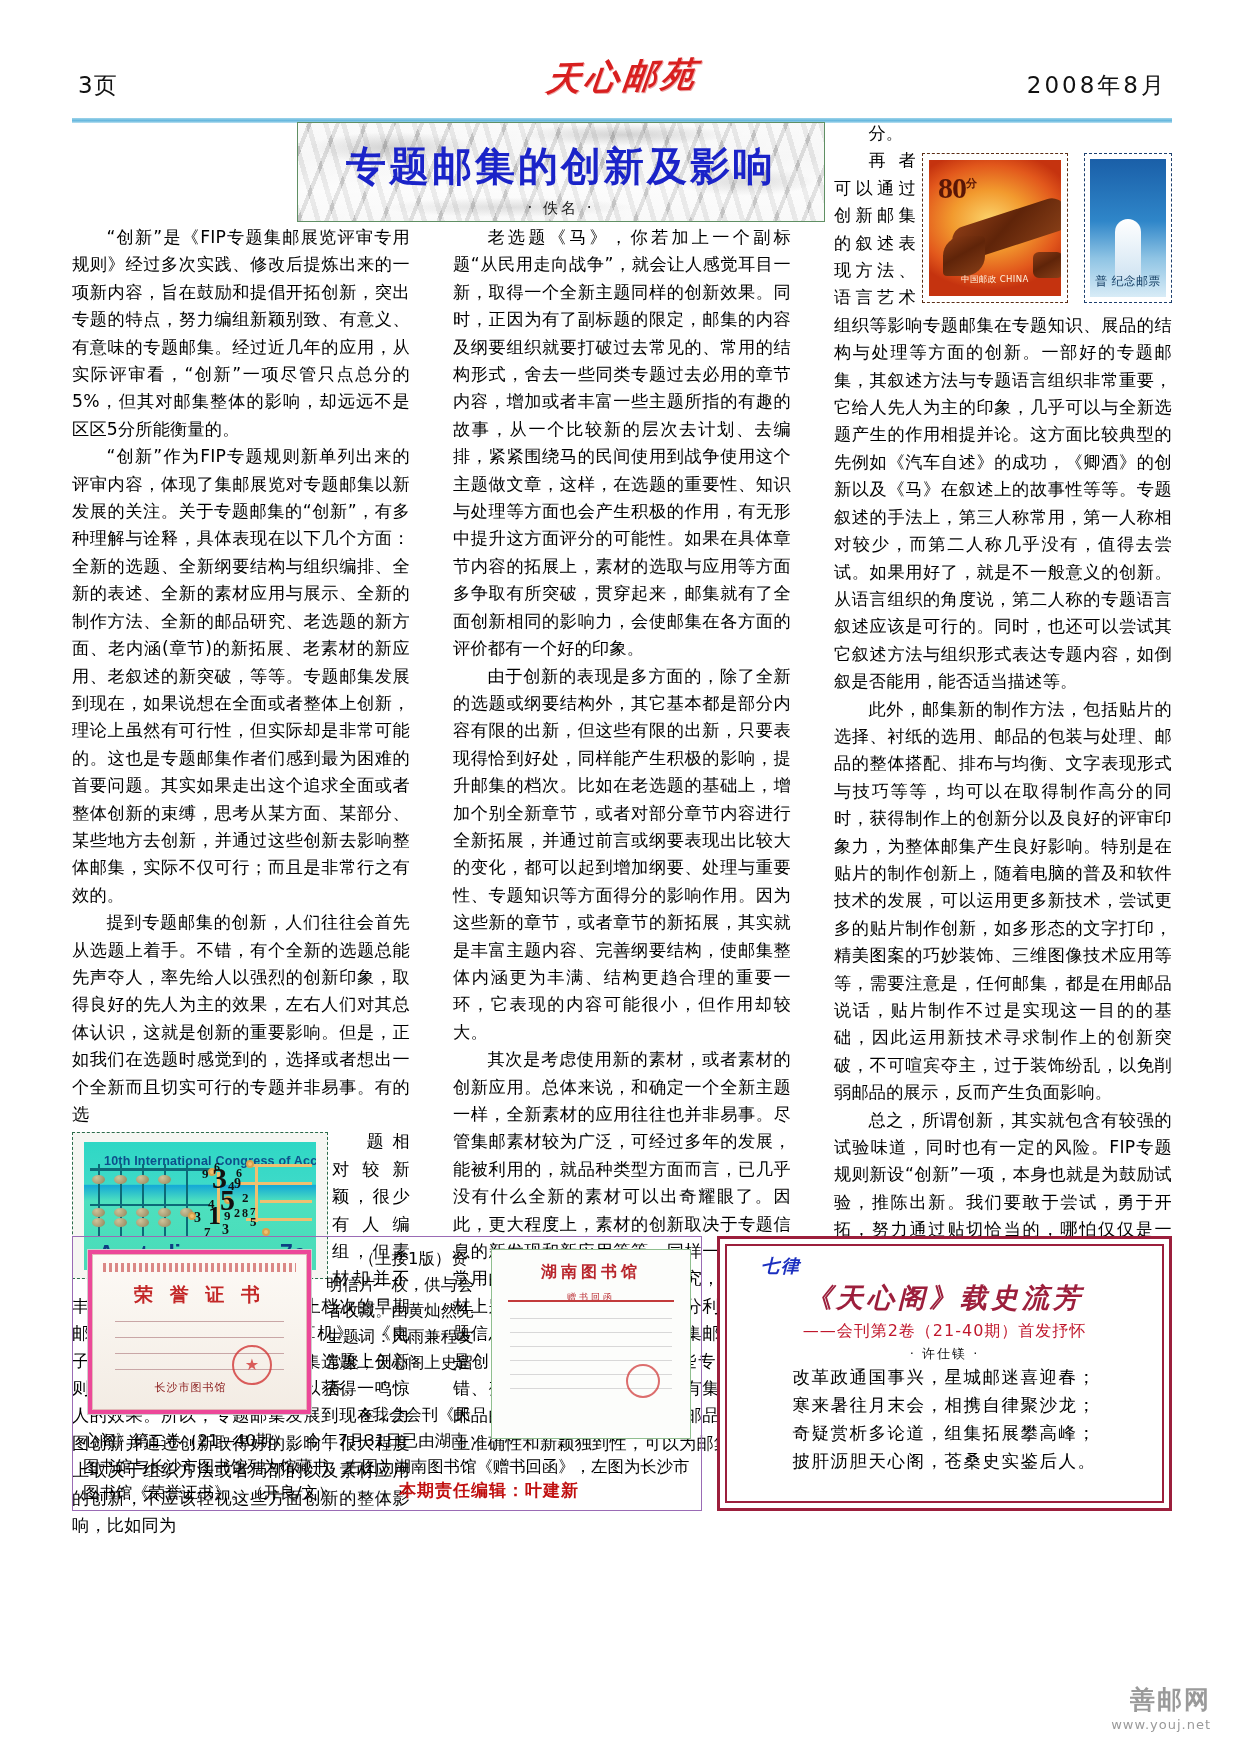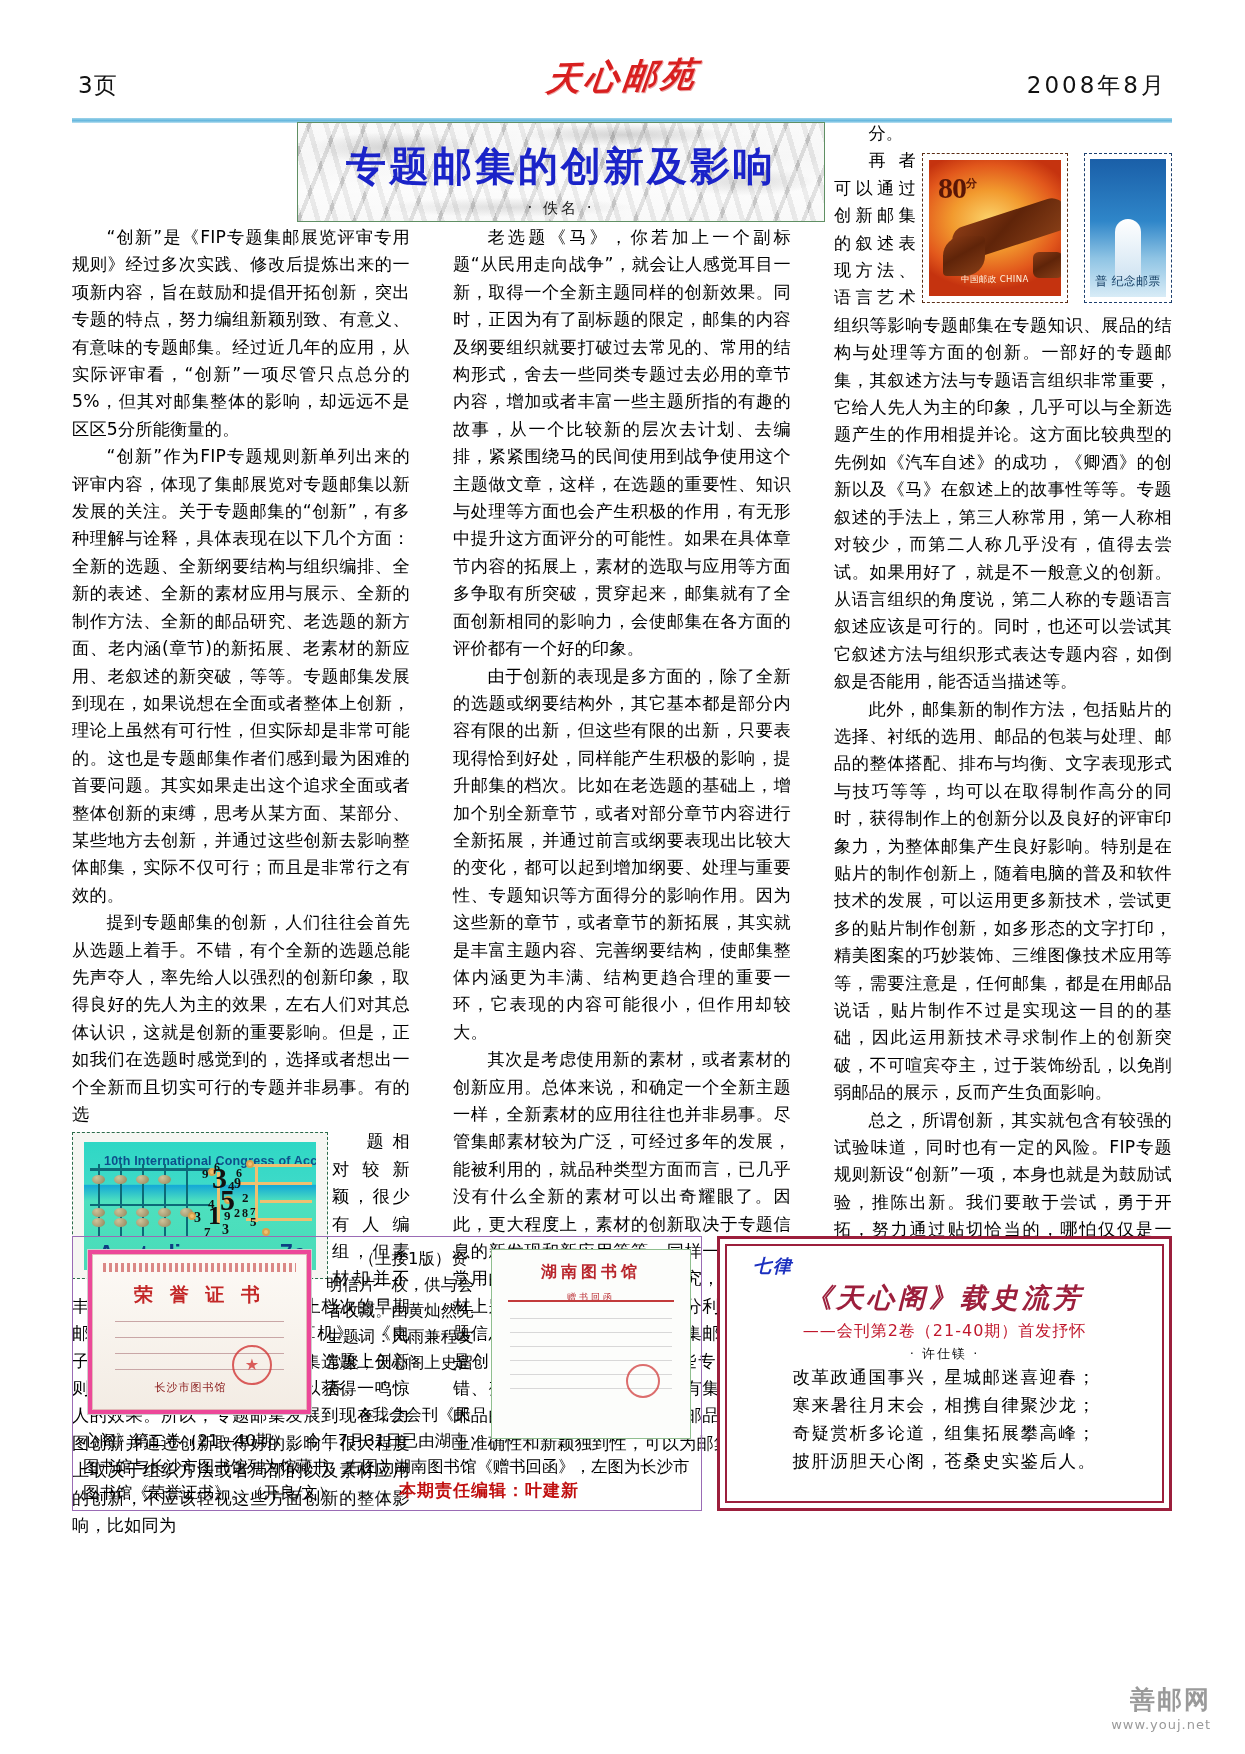--- a/index.html
+++ b/index.html
@@ -227,21 +227,21 @@
     position:absolute; left:326px; bottom:8px;
     font-size:17px; font-weight:bold; color:#c01010; letter-spacing:1px;
   }
 
   #box-poem {
     position:absolute; right:0; top:0; width:455px; height:275px;
     border:3px solid #9c1f3c; padding:5px;
     background:#fff;
   }
   #box-poem .frame {
-    width:100%; height:100%; border:2px solid #9c1f3c; padding:8px 12px;
+    width:100%; height:100%; border:2px solid #9c1f3c; padding:8px 20px;
     position:relative;
   }
   #poem-kind{
     font-size:18px; color:#1b2fbf; font-weight:bold; font-style:italic;
     font-family:"DejaVu Serif","Liberation Serif",serif; letter-spacing:2px;
     margin-left:14px;
   }
   #poem-title{
     text-align:center; margin-top:2px;
     font-size:27px; font-weight:bold; color:#9c1f3c; letter-spacing:4px;

